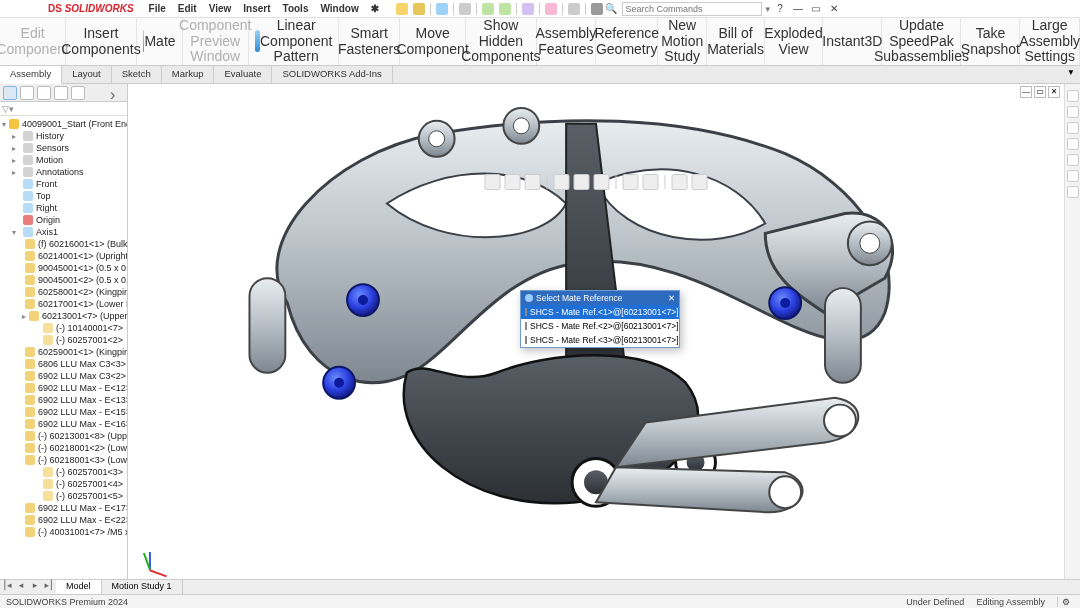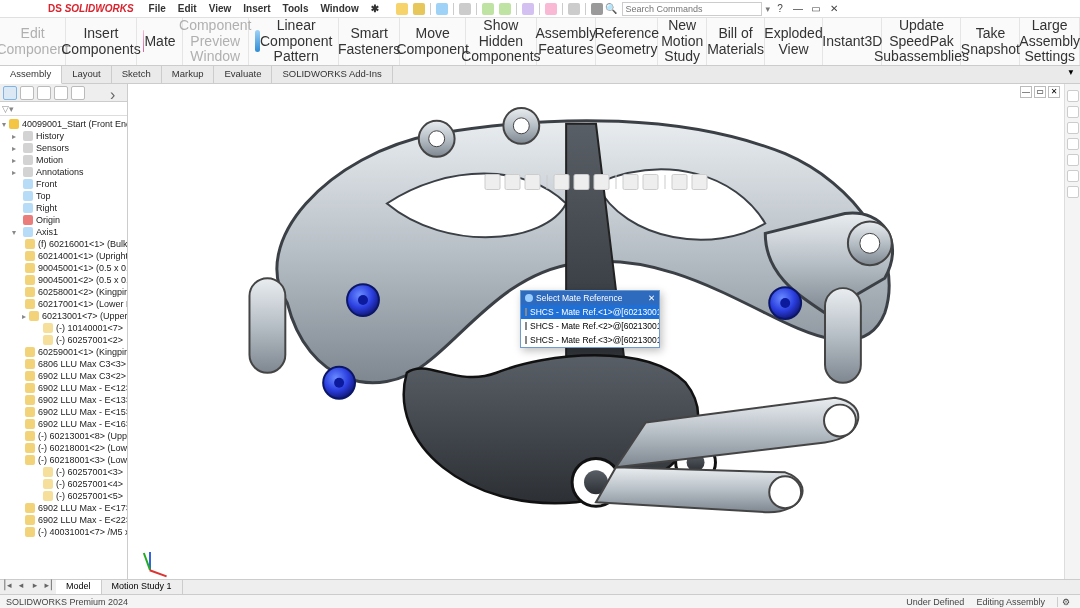--- a/index.html
+++ b/index.html
@@ -61,21 +61,21 @@
   .tree .node .ico { width:10px; height:10px; display:inline-block; border-radius:2px; flex-shrink:0;}
   .ico.asm{background:#f4c542;} .ico.fld{background:#d3d3d3;} .ico.pln{background:#b7dcf7;}
   .ico.org{background:#ea7c7c;} .ico.prt{background:#f2d37a;} .ico.sub{background:#f5df9b;}
   .tree .indent1{padding-left:12px;} .tree .indent2{padding-left:22px;} .tree .indent3{padding-left:32px;}
   
   .viewport { flex:1; position:relative; background:#fff; overflow:hidden; }
   .right-rail { width:16px; background:#f4f4f4; border-left:1px solid #ddd; display:flex; flex-direction:column; gap:4px; padding-top:6px; align-items:center;}
   .right-rail .rrb{width:12px;height:12px;border:1px solid #ccc;background:#fff;border-radius:2px;cursor:pointer;}
   
   .popup {
-    position:absolute; left:392px; top:206px; width:140px; background:#fff;
+    position:absolute; left:392px; top:206px; width:160px; background:#fff;
     border:1px solid #6e9ccf; box-shadow:2px 3px 8px rgba(0,0,0,.25); z-index:20; font-size:8.5px;
   }
   .popup .titlebar{ background:#2e6bbf; color:#fff; padding:2px 4px; display:flex; align-items:center; justify-content:space-between; }
   .popup .titlebar .close{cursor:pointer;}
   .popup .row{ padding:2px 4px; display:flex; align-items:center; gap:3px; cursor:pointer; white-space:nowrap; overflow:hidden; text-overflow:ellipsis;}
   .popup .row.sel{ background:#1e6fd6; color:#fff; }
   .popup .row .chk{ width:8px; height:8px; border:1px solid #888; background:#fff; }
   
   .triad { position:absolute; left:6px; bottom:6px; width:30px; height:30px; }
   .triad .axis{position:absolute;left:15px;bottom:3px;width:1.5px;height:18px;transform-origin:bottom center;}

